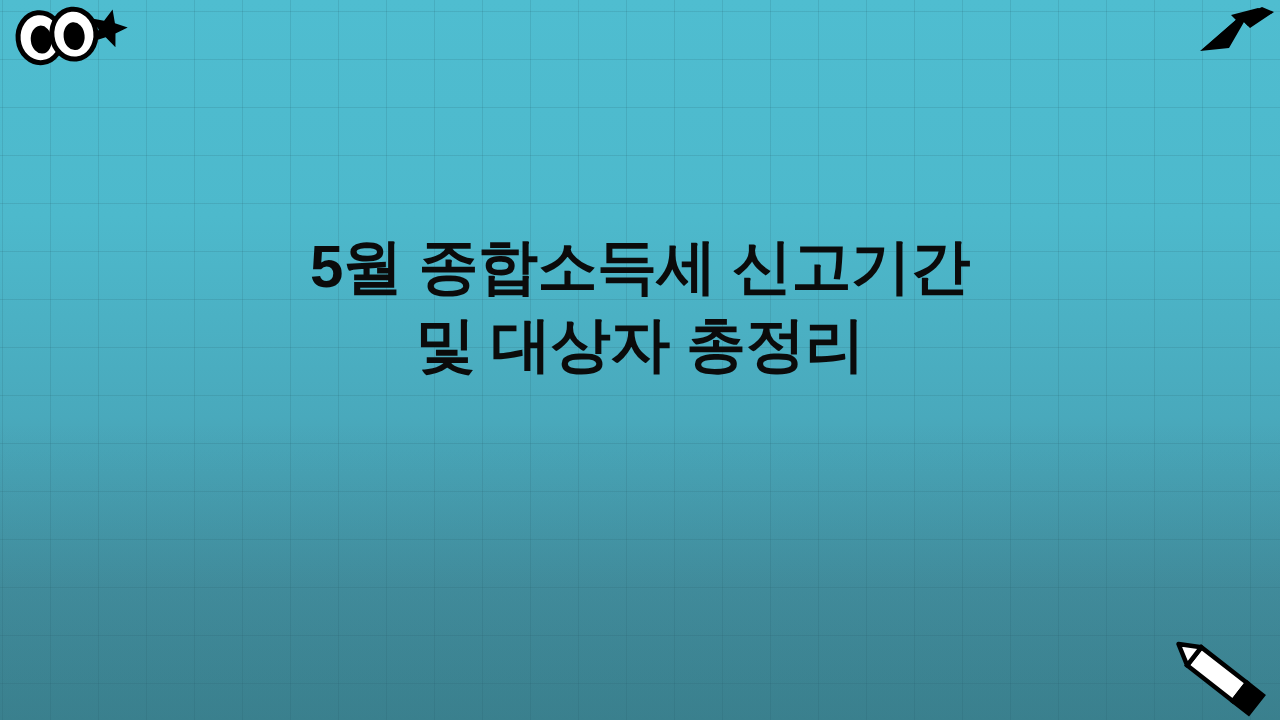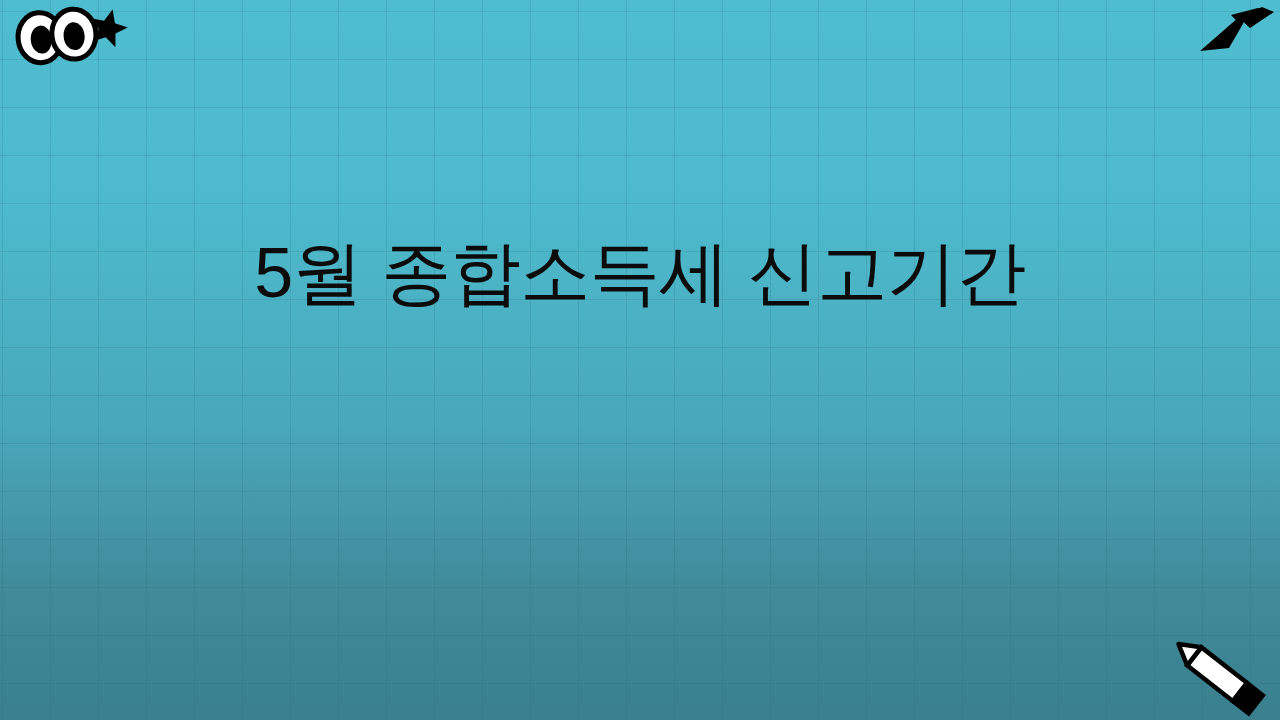--- a/index.html
+++ b/index.html
@@ -48,23 +48,23 @@
     right: 0;
     top: 228px;
     text-align: center;
     padding: 0 40px;
     box-sizing: border-box;
   }
 
   .title-line {
     display: block;
     color: #0b0b0b;
-    font-size: 70px;
+    font-size: 60px;
     line-height: 1.30;
-    font-weight: 400;
+    font-weight: 700;
     letter-spacing: -0.5px;
     white-space: nowrap;
   }
 
   
   .eyes-deco {
     position: absolute;
     left: 8px;
     top: 2px;
     width: 130px;
@@ -125,15 +125,16 @@
       <g transform="rotate(38 55 41)">
         <rect x="24" y="30" width="58" height="23" fill="#ffffff" stroke="#000000" stroke-width="4.5"></rect>
         <path d="M24,30 L4,41.5 L24,53 Z" fill="#ffffff" stroke="#000000" stroke-width="4.5" stroke-linejoin="round"></path>
         <rect x="82" y="30" width="20" height="23" fill="#000000" stroke="#000000" stroke-width="4.5"></rect>
       </g>
     </svg>
   </div>
 
   <div class="title-block">
     <span class="title-line">5월 종합소득세 신고기간</span>
+    <span class="title-line">및 대상자 총정리</span>
   </div>
 
 </div>
 
 </body></html>

